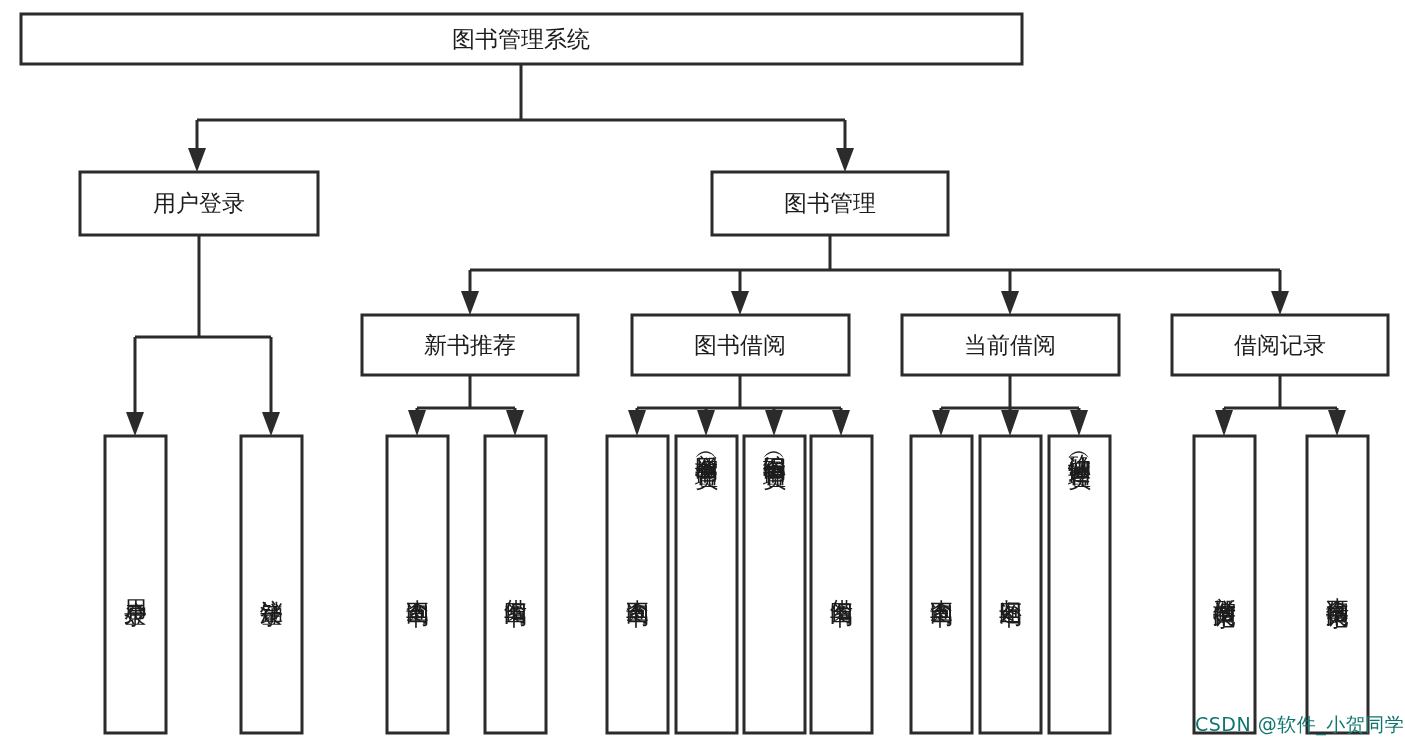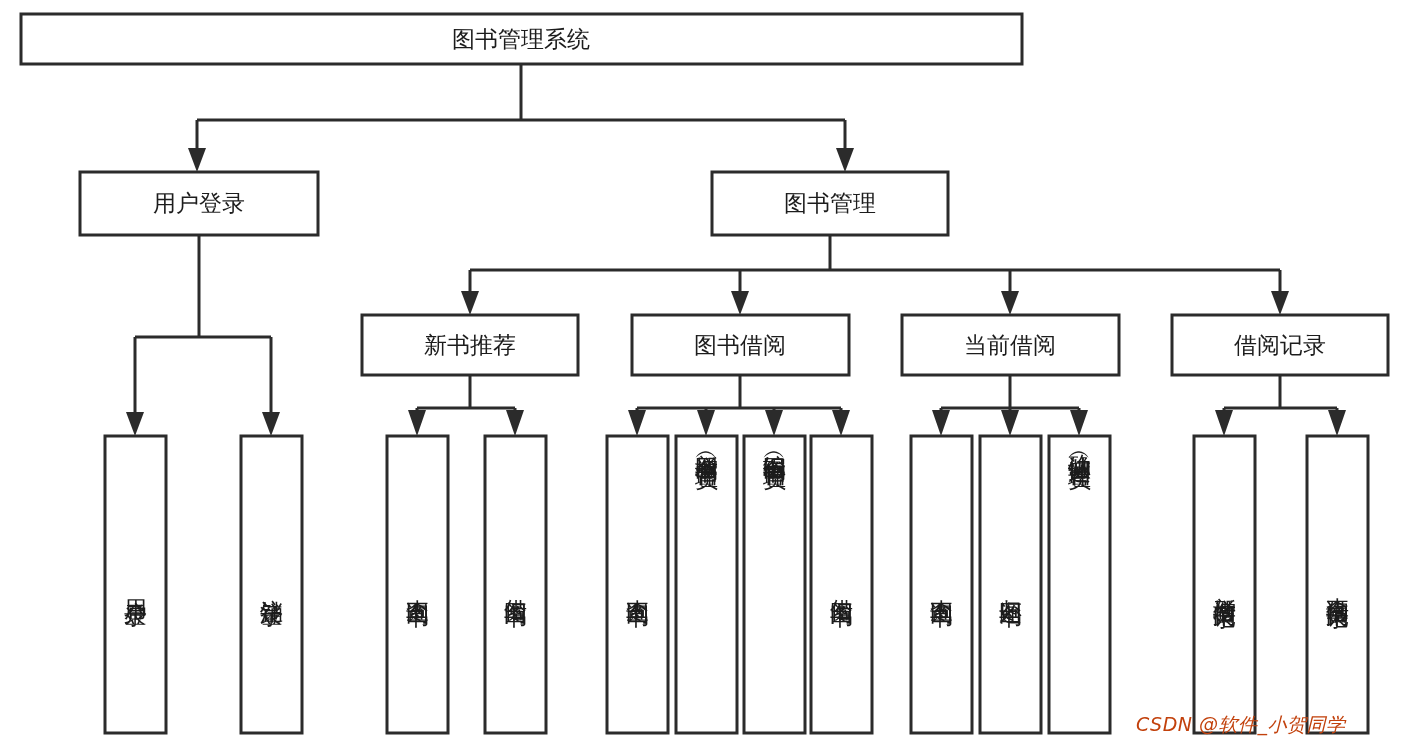--- a/index.html
+++ b/index.html
@@ -62,28 +62,27 @@
     font-family: "DejaVu Sans", "Liberation Sans", sans-serif;
     font-size: 23px;
     line-height: 1.08;
     letter-spacing: 2px;
     color: #1c1c1c;
     white-space: nowrap;
     text-align: center;
   }
   .watermark {
     position: absolute;
-    left: 1136px;
+    left: 1195px;
     top: 712px;
     font-family: "DejaVu Sans", "Liberation Sans", sans-serif;
     font-size: 19px;
-    color: #c2410c;
+    color: #0f766e;
     white-space: nowrap;
     letter-spacing: 0.5px;
-    font-style: italic;
   }
 </style>
 </head>
 <body>
 
 <div id="diagram-root">
 
   <svg class="flow" viewBox="0 0 1405 747" xmlns="http://www.w3.org/2000/svg">
 
     <g>

